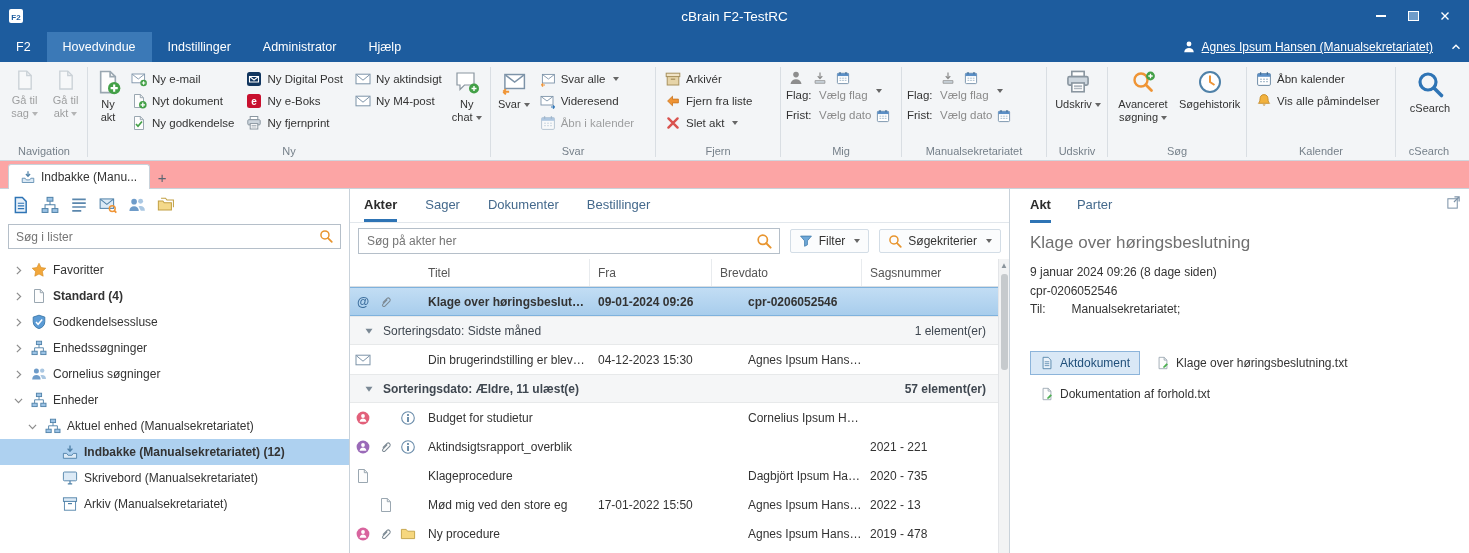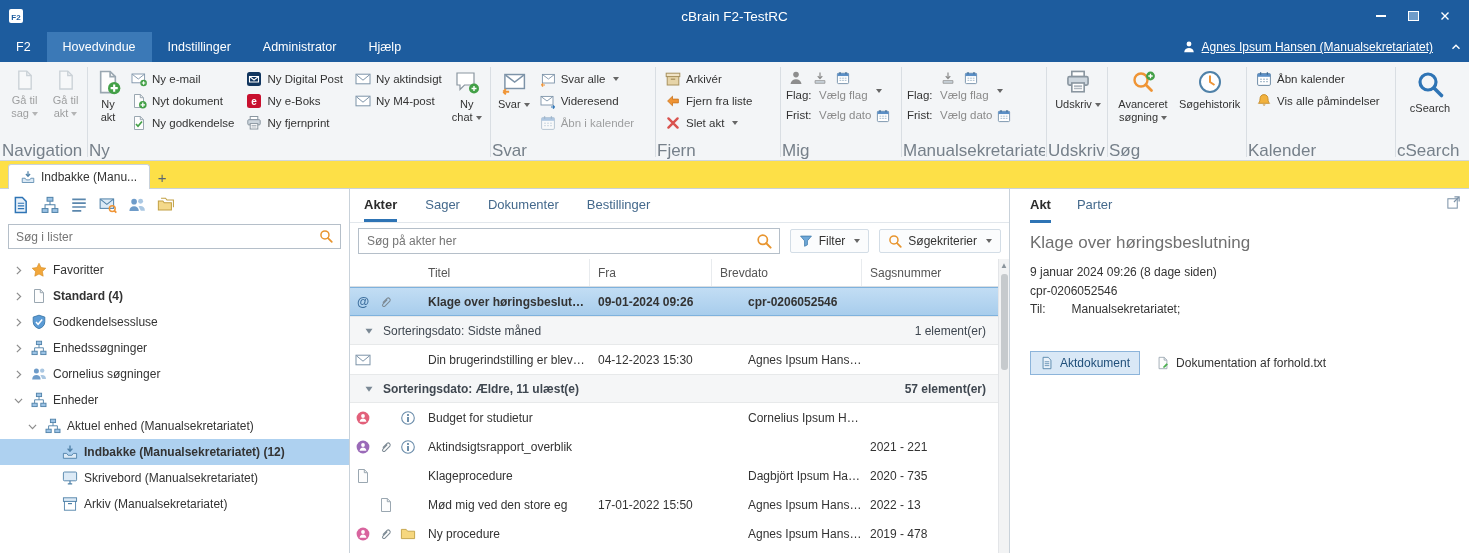--- a/index.html
+++ b/index.html
@@ -24,21 +24,21 @@
   .spacer{flex:1;}
   .userchip{display:flex;align-items:center;gap:6px;padding:0 10px;}
   .username{text-decoration:underline;font-size:12px;}
   .collapse{width:26px;display:flex;align-items:center;justify-content:center;}
   .collapse svg{width:14px;height:14px;}
 
   
   .ribbon{height:99px;background:#f3f5f7;border-bottom:1px solid #cfd6dd;display:flex;align-items:stretch;overflow:hidden;padding:2px 2px 0 2px;}
   .rgroup{display:flex;flex-direction:column;flex:0 0 auto;}
   .rc{flex:1;display:flex;align-items:flex-start;gap:4px;padding:2px 2px 0 4px;}
-  .rlabel{height:17px;font-size:17px;color:#76808a;line-height:16px;white-space:nowrap;overflow:hidden;}
+  .rlabel{height:17px;font-size:11px;color:#76808a;text-align:center;line-height:16px;white-space:nowrap;overflow:hidden;}
   .rsep{width:1px;background:#d9dee3;margin:3px 1px;}
   .bigbtn{display:flex;flex-direction:column;align-items:center;gap:3px;padding:3px 2px;cursor:default;}
   .blbl{font-size:11px;line-height:12.5px;text-align:center;color:#333;}
   .sbtn{display:flex;align-items:center;gap:5px;height:21px;padding:0 4px;font-size:11.5px;color:#333;white-space:nowrap;cursor:default;}
   .rcol{display:flex;flex-direction:column;gap:1px;padding-top:2px;}
   .disabled{opacity:.45;}
   .caret{display:inline-block;width:0;height:0;border-left:3.5px solid transparent;border-right:3.5px solid transparent;border-top:4px solid #666;margin-left:3px;vertical-align:middle;}
   .figrid{display:flex;flex-direction:column;font-size:11.5px;padding-top:1px;}
   .ficons{display:flex;gap:9px;height:22px;align-items:center;padding-left:2px;}
   .firow{display:flex;align-items:flex-start;height:20px;gap:5px;}
@@ -47,21 +47,21 @@
   .g-nav{width:84px}.g-ny{width:400px}.g-svar{width:162px}.g-fjern{width:122px}
   .g-mig{width:118px}.g-enhed{width:142px}.g-udskriv{width:58px}.g-sog{width:136px}
   .g-kal{width:146px}.g-cs{width:64px}
 
   .ic{display:inline-flex;align-items:center;justify-content:center;flex:0 0 auto;}
   .ic svg{width:100%;height:100%;}
   .ic14{width:14px;height:14px}.ic16{width:16px;height:16px}.ic18{width:18px;height:18px}
   .ic22{width:22px;height:22px}.ic26{width:26px;height:26px}.ic30{width:30px;height:30px}
 
   
-  .tabstrip{height:28px;background:#fde047;display:flex;align-items:flex-end;padding:0 0 0 8px;border-bottom:1px solid #c9d2da;}
+  .tabstrip{height:28px;background:#fca5a5;display:flex;align-items:flex-end;padding:0 0 0 8px;border-bottom:1px solid #c9d2da;}
   .doctab{display:flex;align-items:center;gap:6px;background:#fff;border:1px solid #c9d2da;border-bottom:none;
           border-radius:3px 3px 0 0;height:25px;padding:0 12px;font-size:12px;margin-bottom:-1px;position:relative;z-index:2;}
   .plus-btn{width:24px;height:22px;display:flex;align-items:center;justify-content:center;font-size:15px;color:#5a6672;cursor:default;}
 
   
   .content{height:364px;display:flex;}
 
   
   .sidebar{width:350px;border-right:1px solid #c9d2da;display:flex;flex-direction:column;background:#fff;}
   .viewicons{height:30px;display:flex;align-items:center;gap:11px;padding:2px 12px 0 12px;}
@@ -1057,19 +1057,29 @@
             <span>Aktdokument</span>
           </span>
           <span class="chip">
             <span class="ic ic14">
                 <svg viewBox="0 0 16 16">
                   <path d="M3.5 1.5h5.8l3.2 3.2v9.8H3.5z" fill="#fdfdfd" stroke="#9aa7b1"></path>
                   <path d="M9.3 1.5v3.2h3.2" fill="none" stroke="#9aa7b1"></path>
                   <path d="M8.2 13.6l2-.5 3.4-3.4-1.5-1.5-3.4 3.4z" fill="#4caf50"></path>
                 </svg>
               </span>
+            <span>Klage over høringsbeslutning.txt</span>
+          </span>
+          <span class="chip">
+            <span class="ic ic14">
+                <svg viewBox="0 0 16 16">
+                  <path d="M3.5 1.5h5.8l3.2 3.2v9.8H3.5z" fill="#fdfdfd" stroke="#9aa7b1"></path>
+                  <path d="M9.3 1.5v3.2h3.2" fill="none" stroke="#9aa7b1"></path>
+                  <path d="M8.2 13.6l2-.5 3.4-3.4-1.5-1.5-3.4 3.4z" fill="#4caf50"></path>
+                </svg>
+              </span>
             <span>Dokumentation af forhold.txt</span>
           </span>
         </div>
       </div>
     </div>
   </div>
 </div>
 
 </body></html>

